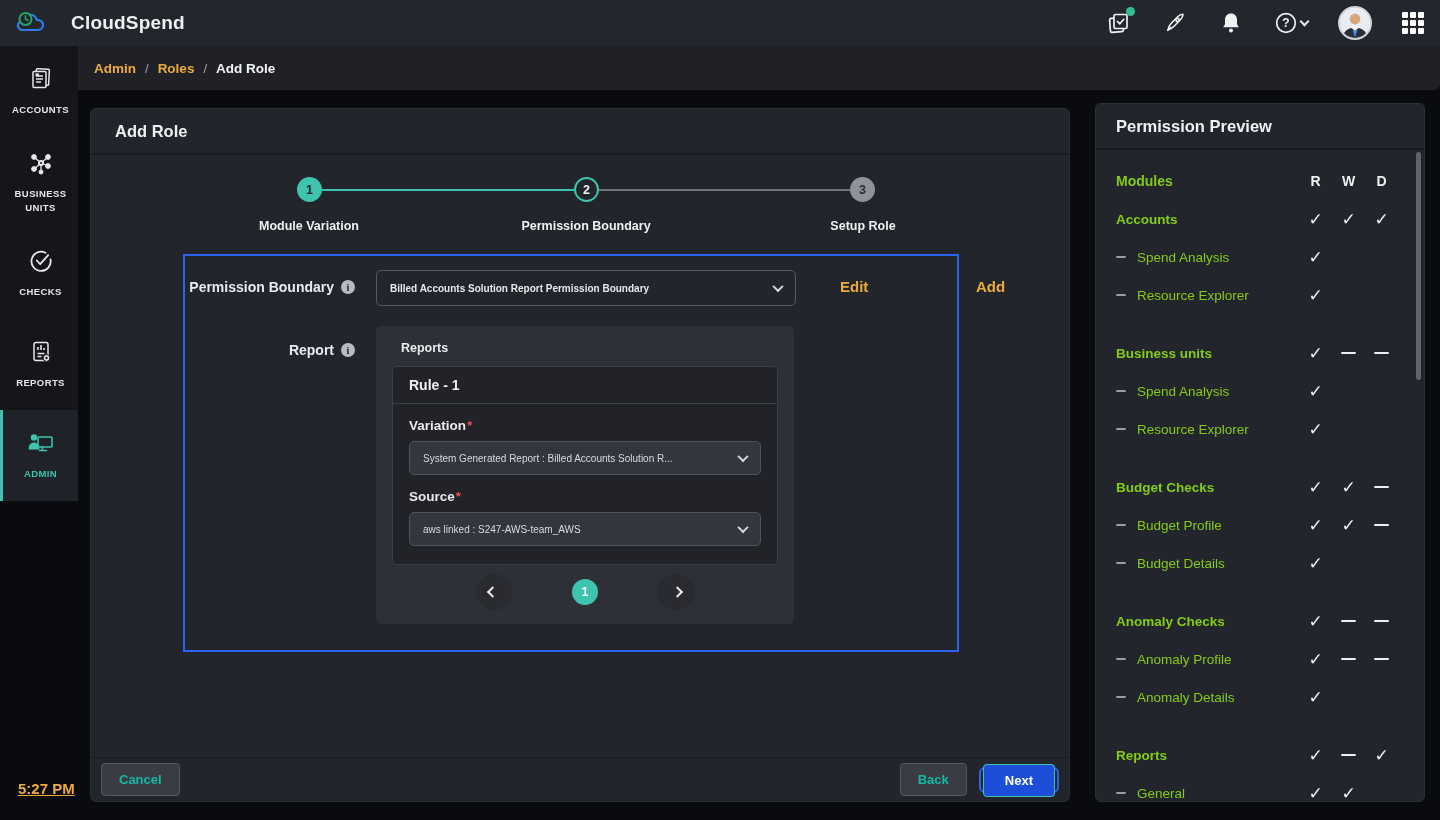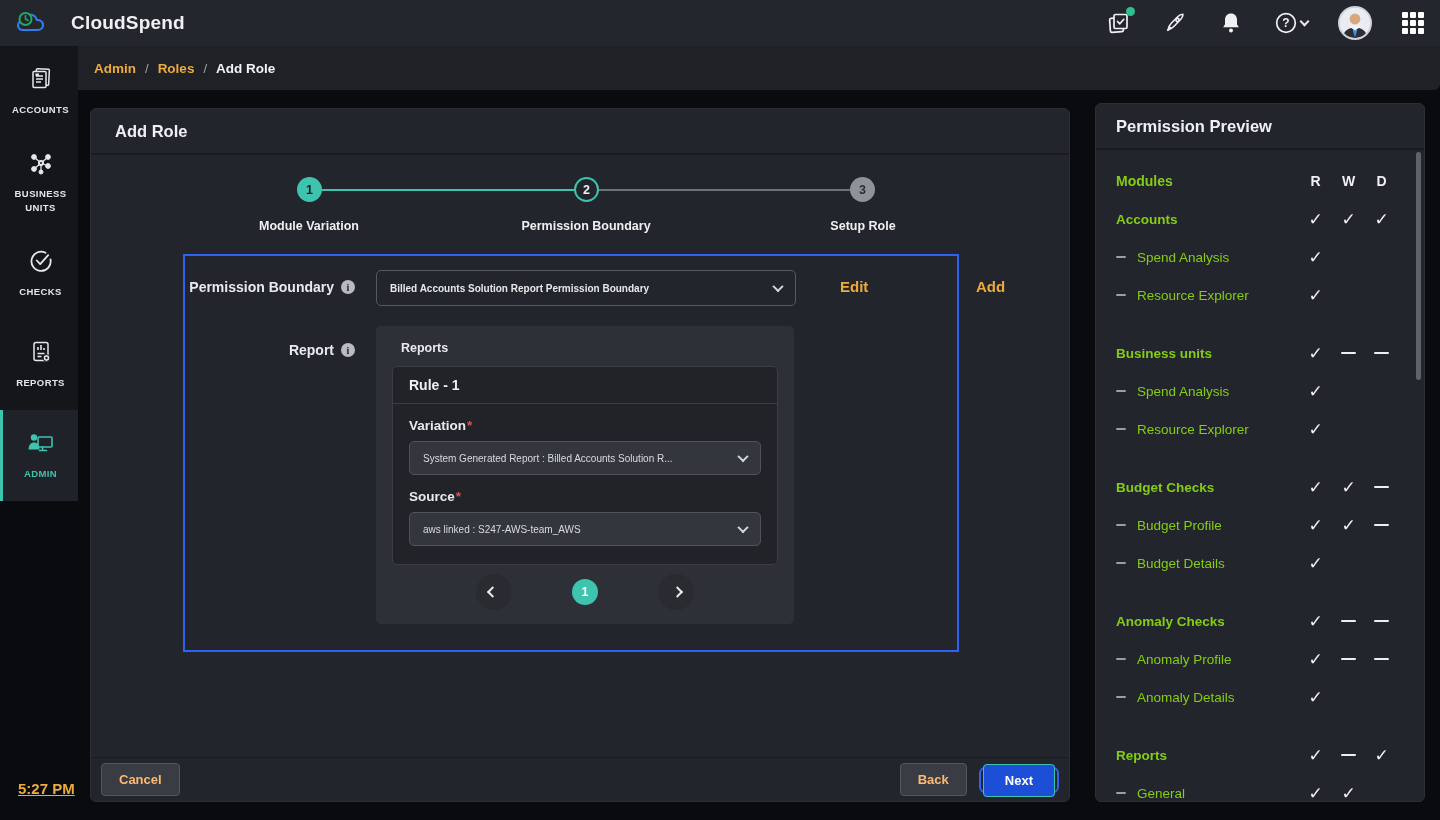--- a/index.html
+++ b/index.html
@@ -98,21 +98,21 @@
   .pg-chev { width:8px; height:8px; border-left:2.5px solid #e8e9ec; border-bottom:2.5px solid #e8e9ec; }
   .pg-chev.left { transform:rotate(45deg) translate(-1px,1px); }
   .pg-chev.right { transform:rotate(-135deg) translate(-1px,1px); }
   .pg-num { width:26px; height:26px; border-radius:50%; background:#3ec3ae; color:#fff;
     font-size:12.5px; font-weight:bold; display:flex; align-items:center; justify-content:center; cursor:pointer; }
 
   
   .panel-footer { position:absolute; left:0; bottom:0; width:100%; height:44px;
     border-top:1px solid #1a1b20; display:flex; align-items:center; padding:0 10px; }
   .btn { font-size:13px; font-weight:bold; border-radius:4px; padding:8px 17px; cursor:pointer;
-    color:#fdba74; }
+    color:#14b8a6; }
   .btn-gray { background:#3a3c43; border:1px solid #55575e; }
   .btn-next { background:#1d4ed8; border:1px solid #3ec3ae; color:#ffffff; padding:8px 21px; }
   .next-ring { border:2.5px solid #2e63f2; border-radius:6px; padding:2px; margin-left:12px; }
   .footer-spacer { flex:1; }
 
   
   .preview-panel { position:absolute; left:1095px; top:103px; width:330px; height:699px;
     background:#23252c; border:1px solid #2c2e35; border-radius:6px; overflow:hidden; }
   .preview-scroll { position:absolute; right:3px; top:48px; width:5px; height:228px;
     background:#606269; border-radius:3px; cursor:pointer; }

